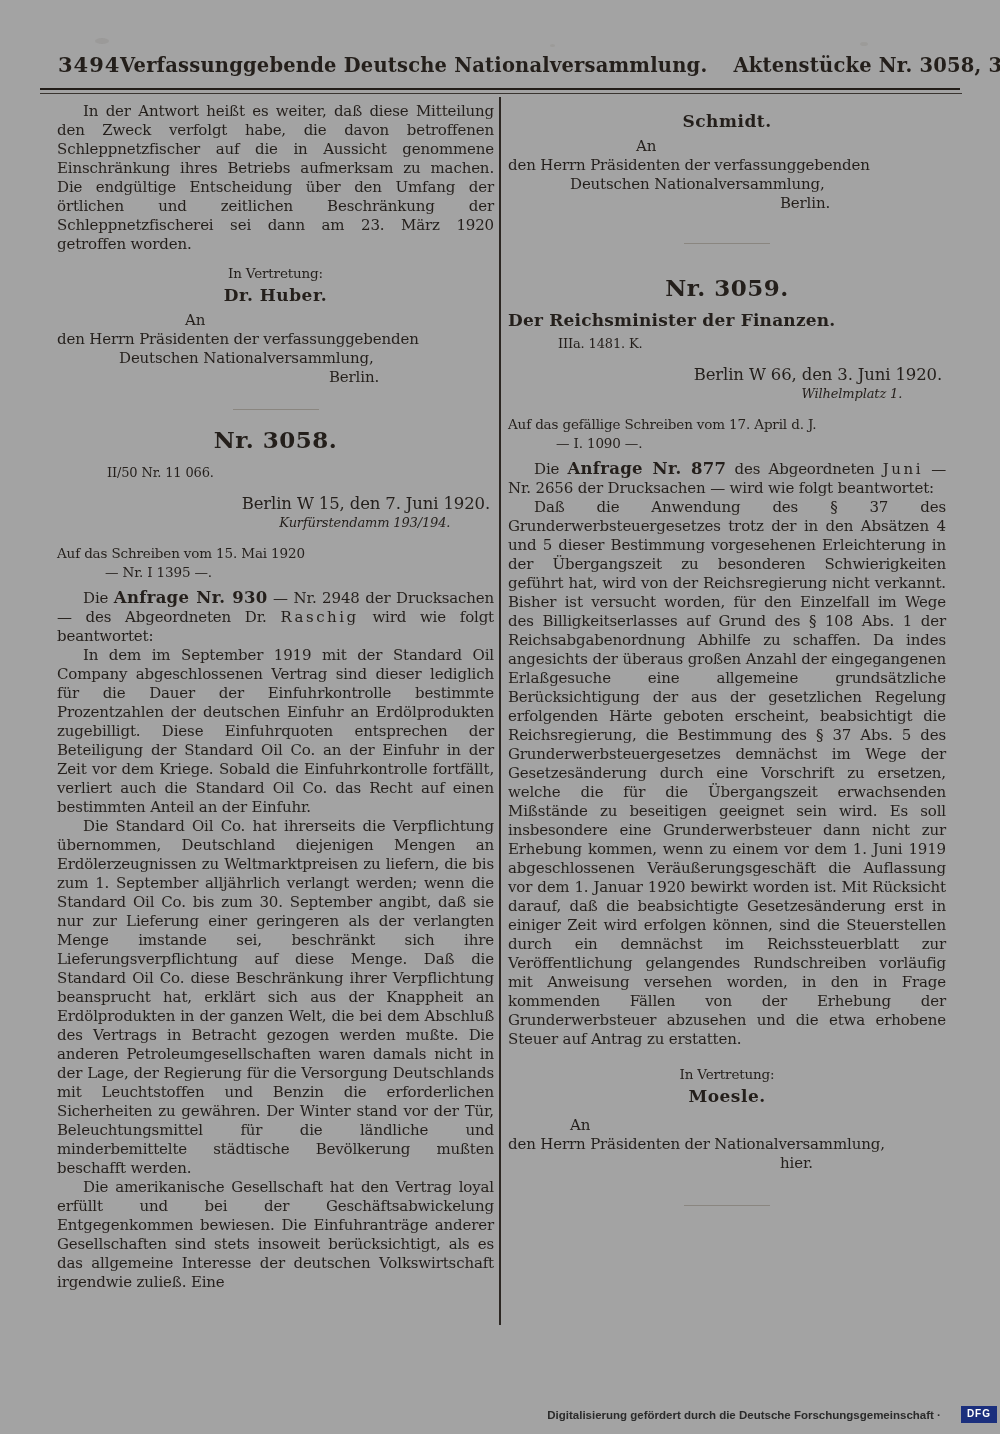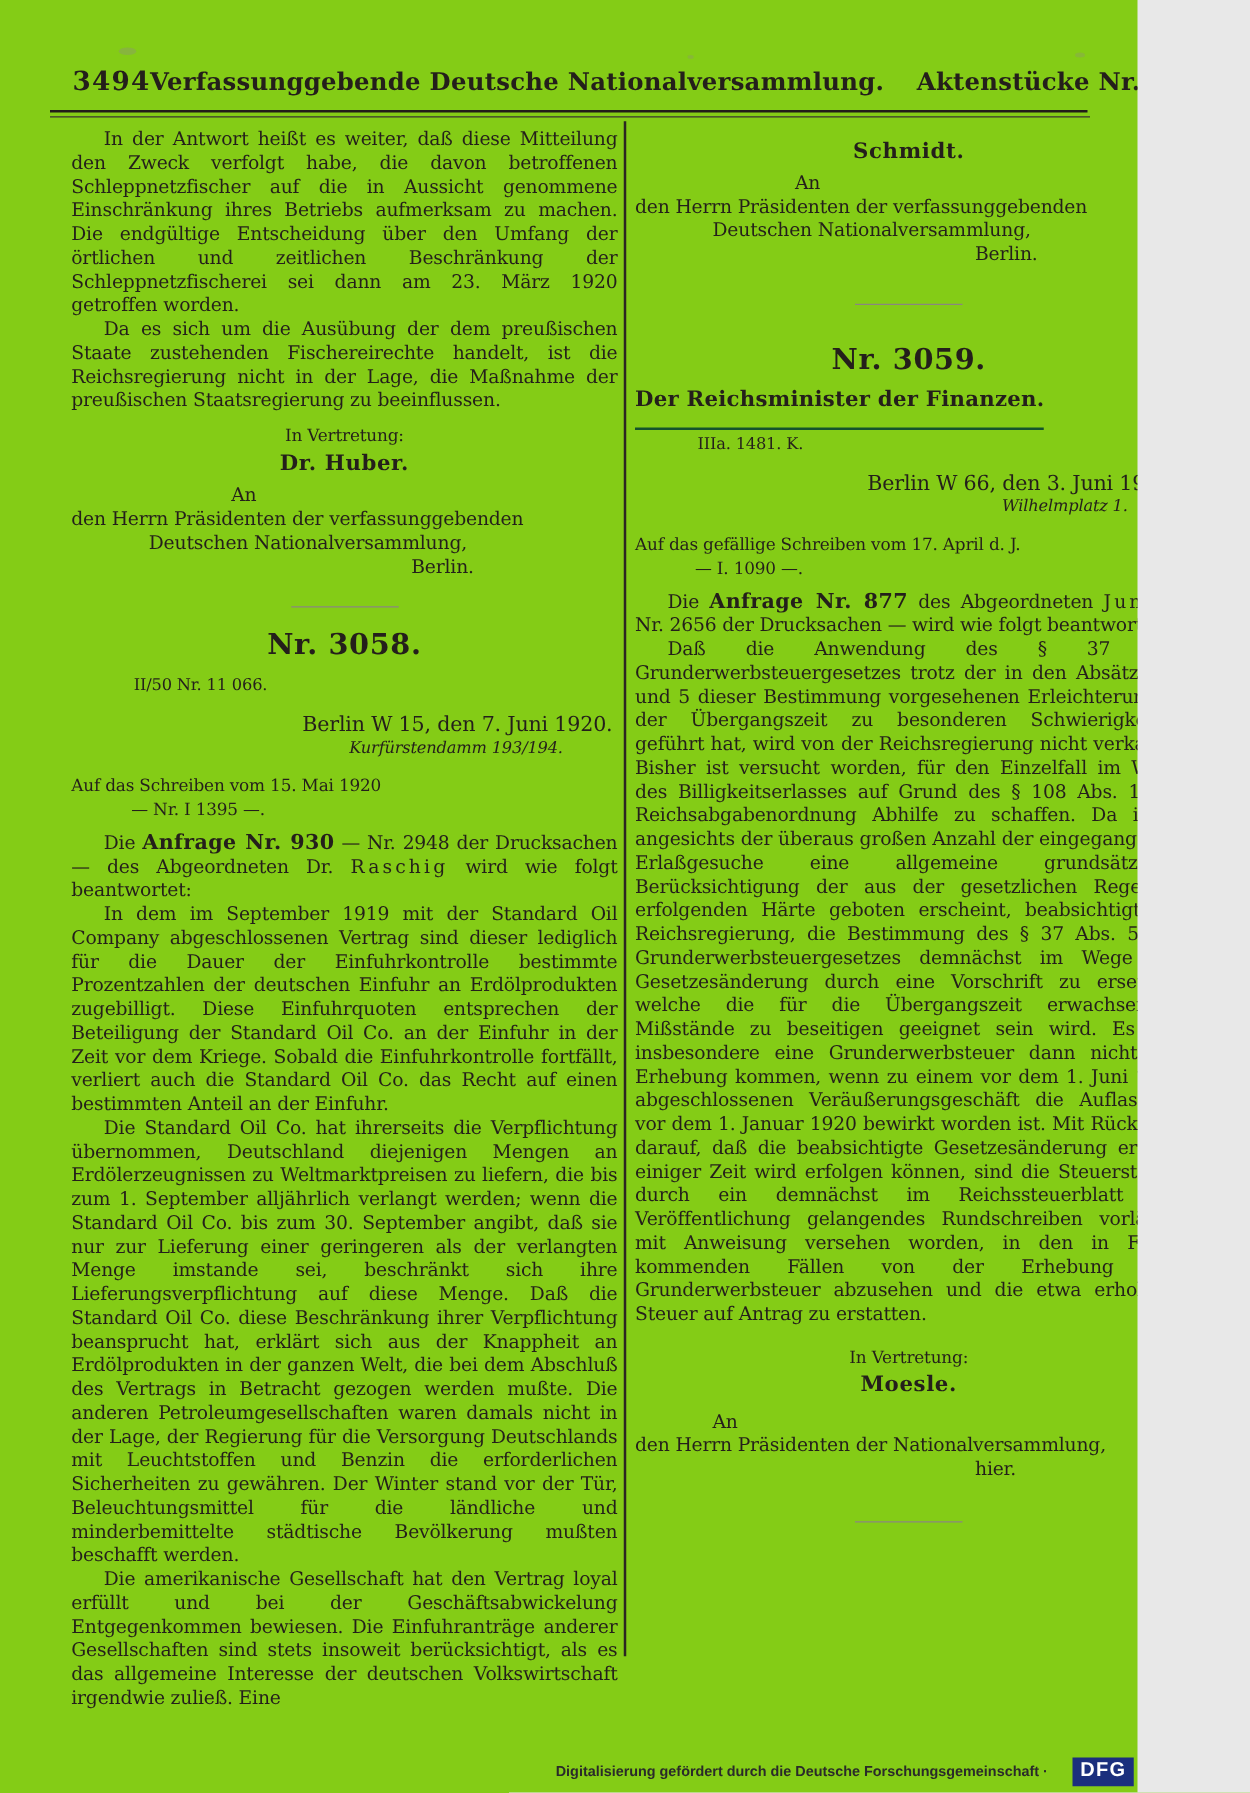--- a/index.html
+++ b/index.html
@@ -1,19 +1,19 @@
 <!DOCTYPE html>
 <html lang="de"><head>
 <meta charset="utf-8">
 <style>
   html,body{margin:0;padding:0;background:#e8e8e8;}
   .page{
     position:relative;
-    width:910px;height:1434px;
-    background:#84cc16;
+    width:1000px;height:1434px;
+    background:#a3a3a3;
     font-family:"DejaVu Serif","Liberation Serif",serif;
     color:#241f1b;
     overflow:hidden;
   }
   
   .page-num{
     position:absolute;left:58px;top:52px;
     font-size:21px;font-weight:bold;letter-spacing:1px;
   }
   .header-title{
@@ -37,37 +37,37 @@
   .vertretung{margin-top:10px;text-align:center;font-size:13.5px;}
   .sig-name{text-align:center;font-weight:bold;font-size:17px;margin-top:3px;letter-spacing:.5px;}
   .addr-an{margin-top:6px;margin-left:128px;}
   .addr-l1{margin-left:0;}
   .addr-l2{margin-left:62px;}
   .addr-city{margin-left:272px;}
   .divider{width:86px;border:0;border-top:1.2px solid #8a8680;margin:22px auto 20px auto;}
   
   .doc-no{margin:10px 0 14px 0;text-align:center;font-size:23px;font-weight:bold;letter-spacing:.5px;}
   .sender{font-weight:bold;font-size:17px;letter-spacing:.2px;border-bottom:0;}
-  .sender-u{display:inline-block;border-bottom:2px solid #14532d;padding-bottom:12px;}
+  .sender-u{display:inline-block;border-bottom:2px solid #a3a3a3;padding-bottom:0;}
   .file-ref{font-size:13px;margin:2px 0 0 50px;}
   .dateline{margin-top:12px;font-size:16.5px;text-align:right;padding-right:4px;}
   .street{font-size:13px;margin-left:30%;width:60%;text-align:right;font-style:italic;}
   .ref1{font-size:13.5px;margin-top:12px;}
   .ref2{font-size:13.5px;margin-left:48px;margin-bottom:6px;}
   .mt{margin-top:6px;}
   
   .footer{
     position:absolute;right:3px;top:1406px;
     font-family:"Liberation Sans","DejaVu Sans",sans-serif;
     font-size:11.5px;font-weight:bold;color:#2a2a2a;
     display:flex;align-items:center;gap:20px;
   }
   .dfg-badge{
     display:inline-block;background:#1b2f7d;color:#ffffff;
-    font-size:16px;font-weight:bold;letter-spacing:1px;
+    font-size:10px;font-weight:bold;letter-spacing:1px;
     padding:3px 6px 4px 6px;line-height:1;
   }
   .noise{position:absolute;border-radius:50%;background:#8d8a86;opacity:.55;}
 </style>
 </head>
 <body>
 
 <div class="page">
 
   <div class="page-num">3494</div>
@@ -78,21 +78,20 @@
   <div class="rule-thin"></div>
   <div class="col-rule"></div>
 
   <div class="noise" style="left:95px;top:38px;width:14px;height:6px;opacity:.35;"></div>
   <div class="noise" style="left:860px;top:42px;width:8px;height:4px;opacity:.3;"></div>
   <div class="noise" style="left:550px;top:44px;width:5px;height:3px;opacity:.3;"></div>
 
   <div class="col col-left">
 
     <p class="body">In der Antwort heißt es weiter, daß diese Mitteilung den Zweck verfolgt habe, die davon betroffenen Schleppnetzfischer auf die in Aussicht genommene Einschränkung ihres Betriebs aufmerksam zu machen. Die endgültige Entscheidung über den Umfang der örtlichen und zeitlichen Beschränkung der Schleppnetzfischerei sei dann am 23. März 1920 getroffen worden.</p>
-    <p class="body">Da es sich um die Ausübung der dem preußischen Staate zustehenden Fischereirechte handelt, ist die Reichsregierung nicht in der Lage, die Maßnahme der preußischen Staatsregierung zu beeinflussen.</p>
 
     <div class="vertretung">In Vertretung:</div>
     <div class="sig-name">Dr. Huber.</div>
 
     <div class="addr-an">An</div>
     <div class="addr-l1">den Herrn Präsidenten der verfassunggebenden</div>
     <div class="addr-l2">Deutschen Nationalversammlung,</div>
     <div class="addr-city">Berlin.</div>
 
     <hr class="divider">

